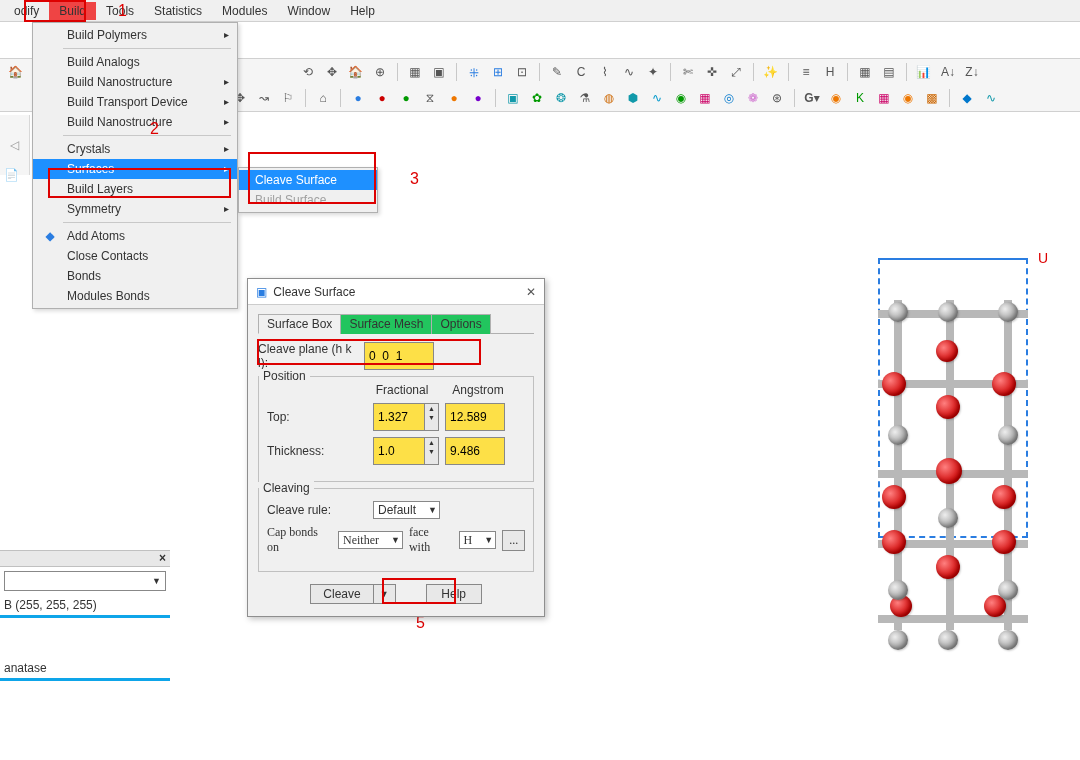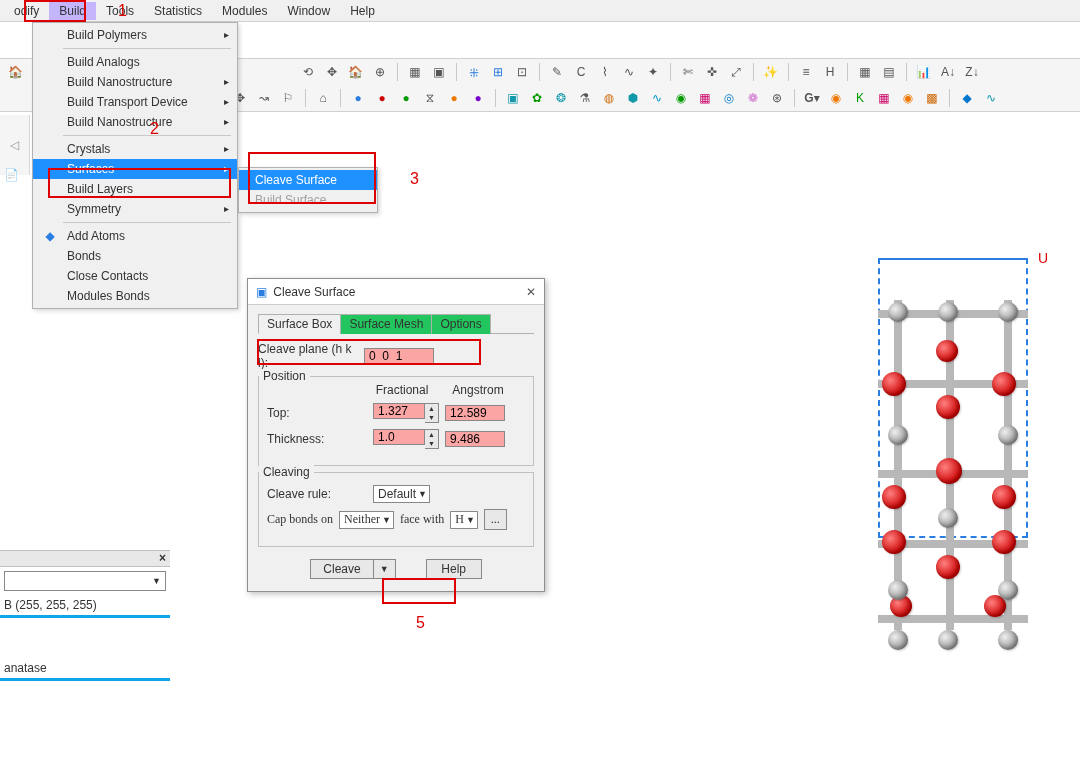--- a/index.html
+++ b/index.html
@@ -20,21 +20,21 @@
     border-bottom: 1px solid #d0d0d0;
     display: flex;
     align-items: center;
     padding-left: 4px;
   }
   .menubar .mitem {
     padding: 2px 10px;
     cursor: default;
   }
   .menubar .mitem.active {
-    background: #c4b5fd;
+    background: #ef4444;
   }
   .annot {
     position: absolute;
     color: #d00;
     font-size: 16px;
     font-weight: 500;
     pointer-events: none;
   }
   .redbox {
     position: absolute;
@@ -228,22 +228,22 @@
   }
   .row {
     display: flex;
     align-items: center;
     gap: 6px;
     margin: 6px 0;
   }
   .row label { width: 100px; }
   .inputbox {
     border: 1px solid #888;
-    background: #fca5a5;
-    height: 16px;
+    background: #fde047;
+    height: 28px;
     padding: 0 4px;
     font: inherit;
   }
   .group {
     border: 1px solid #c0c0c0;
     padding: 6px 8px 10px 8px;
     margin-top: 6px;
     position: relative;
   }
   .group .gtitle {
@@ -274,21 +274,21 @@
     background: #e8e8e8;
   }
   .spininput .spinbtns span { text-align: center; height: 9px; line-height: 9px; cursor: default;}
   .selectbox {
     display: inline-flex;
     align-items: center;
     border: 1px solid #888;
     background: #fff;
     height: 18px;
     padding: 0 2px 0 4px;
-    gap: 2px;
+    gap: 12px;
   }
   .selectbox .dd { font-size: 9px; }
   .btn {
     border: 1px solid #888;
     background: #e8e8e8;
     padding: 2px 12px;
     min-width: 56px;
     text-align: center;
   }
   .btnrow {
@@ -356,22 +356,22 @@
   <div class="ditem"><span>Build Nanostructure</span><span class="arrow">▸</span></div>
   <div class="ditem"><span>Build Transport Device</span><span class="arrow">▸</span></div>
   <div class="ditem"><span>Build Nanostructure</span><span class="arrow">▸</span></div>
   <div class="dsep"></div>
   <div class="ditem"><span>Crystals</span><span class="arrow">▸</span></div>
   <div class="ditem selected"><span>Surfaces</span><span class="arrow">▸</span></div>
   <div class="ditem"><span>Build Layers</span></div>
   <div class="ditem"><span>Symmetry</span><span class="arrow">▸</span></div>
   <div class="dsep"></div>
   <div class="ditem"><span class="dicon" style="color:#2a7de1;">◆</span><span>Add Atoms</span></div>
+  <div class="ditem"><span>Close Contacts</span></div>
   <div class="ditem"><span>Bonds</span></div>
-  <div class="ditem"><span>Close Contacts</span></div>
   <div class="ditem"><span>Modules Bonds</span></div>
 </div>
 
 <div class="redbox" style="left:48px; top:168px; width:183px; height:30px; z-index:110;"></div>
 <span class="annot" style="left:150px; top:120px; z-index:110;">2</span>
 
 <div class="submenu">
   <div class="sitem selected">Cleave Surface</div>
   <div class="sitem disabled">Build Surface...</div>
 </div>

